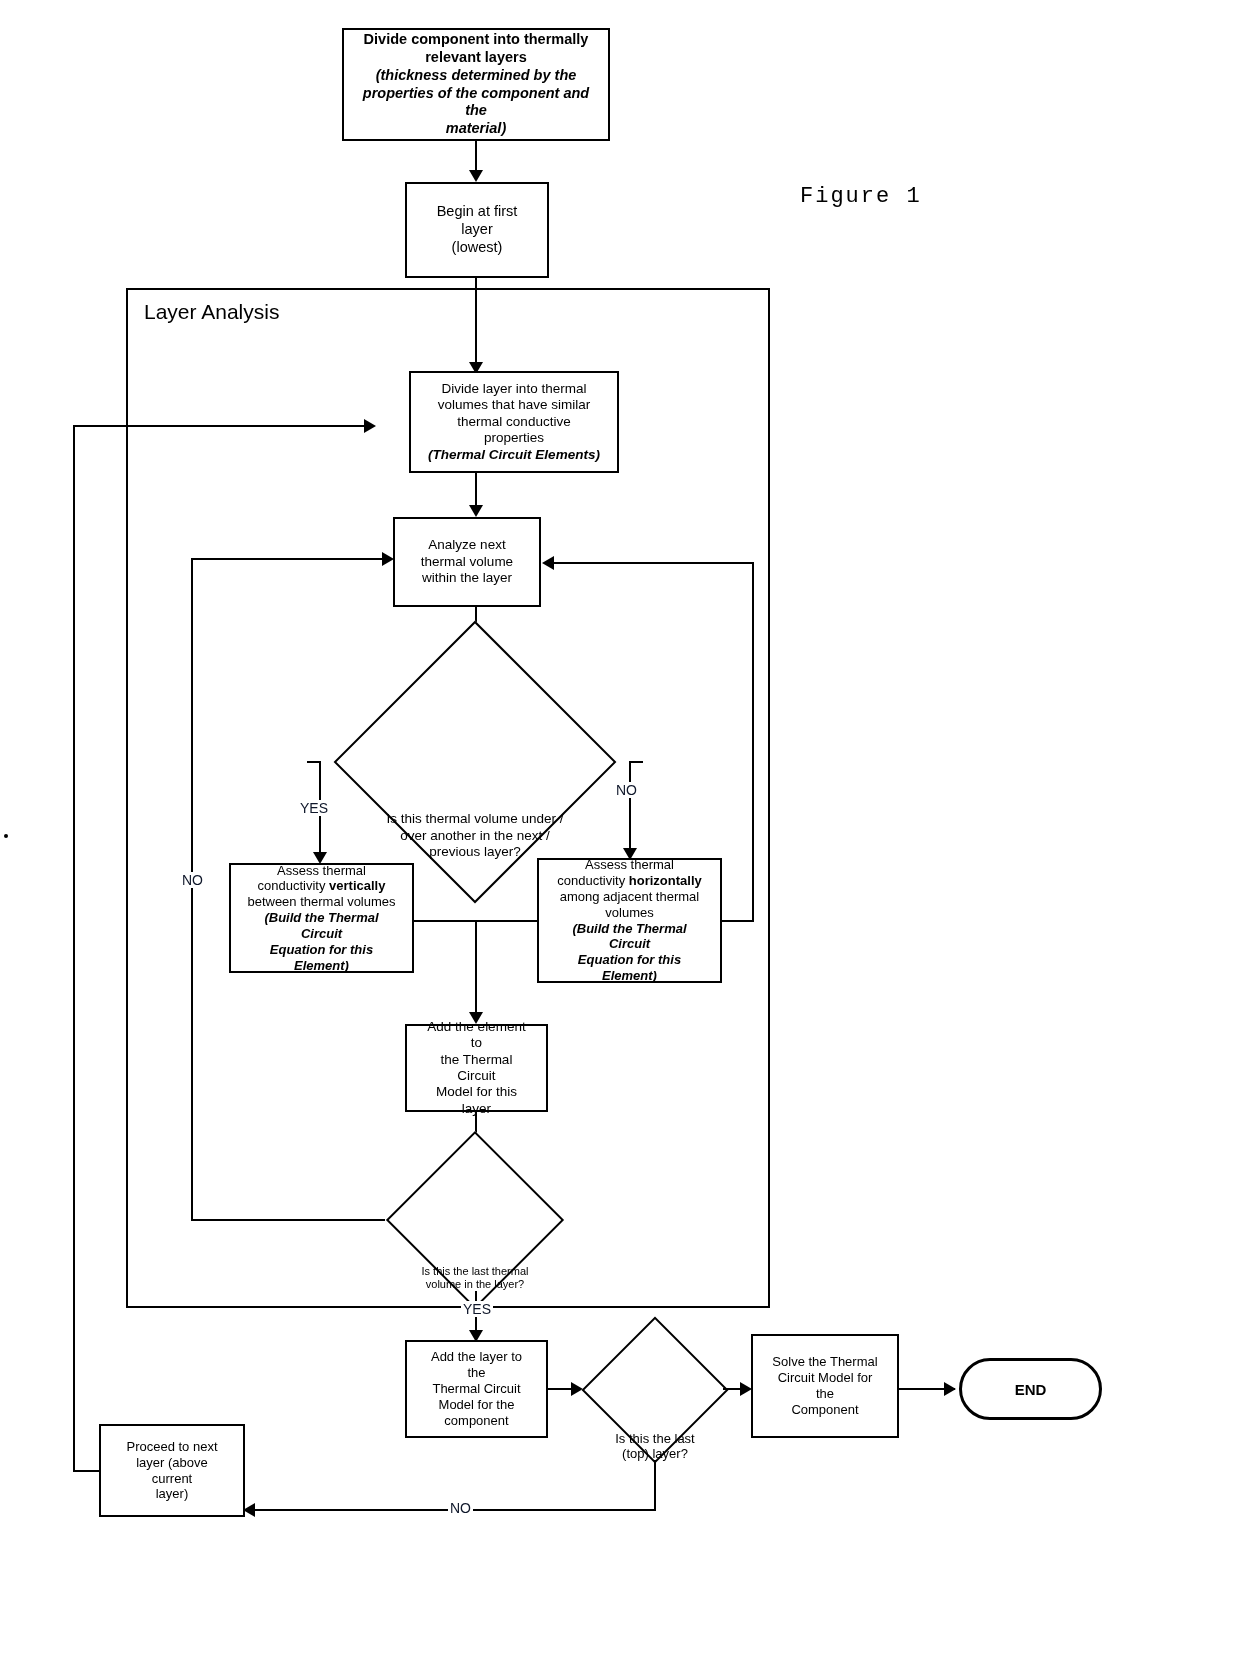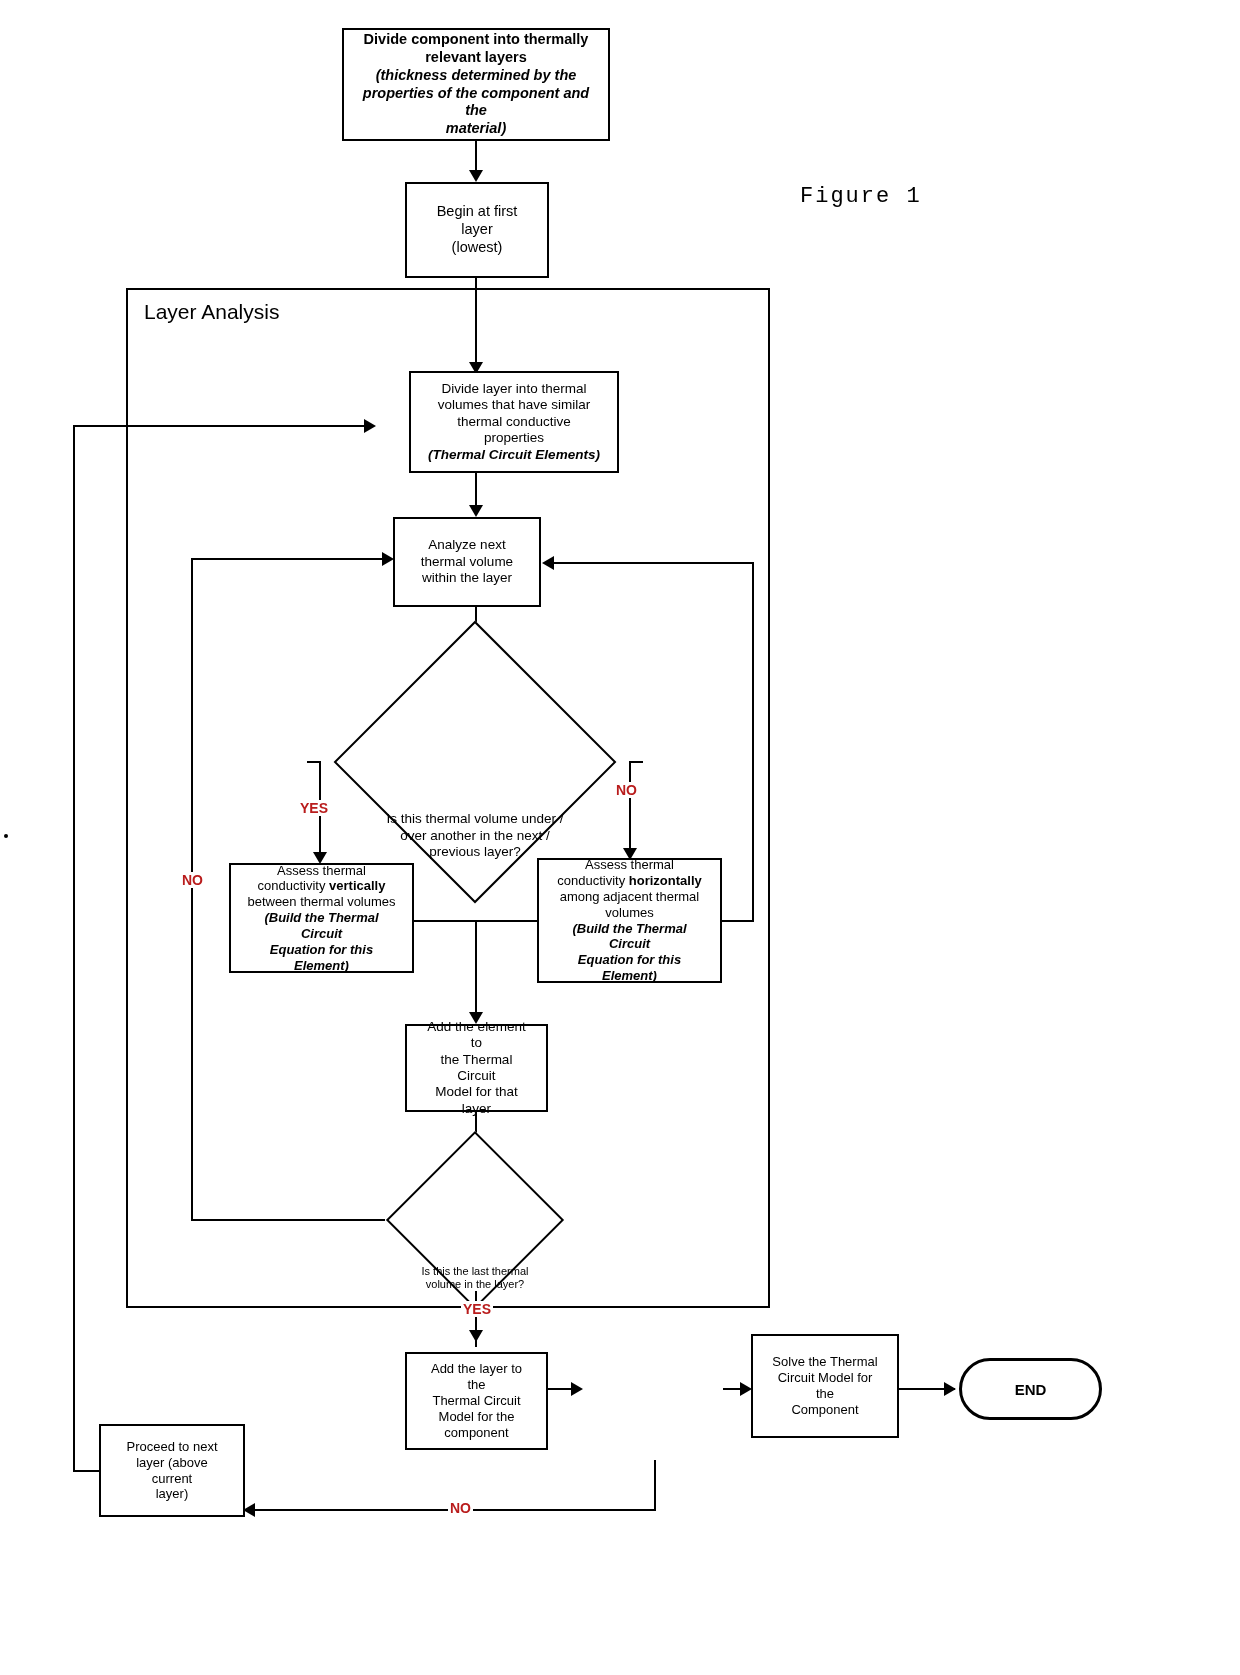--- a/index.html
+++ b/index.html
@@ -103,25 +103,24 @@
     width: 0;
     height: 0;
   }
   .arw-d { border-left: 7px solid transparent; border-right: 7px solid transparent; border-top: 12px solid #000; }
   .arw-r { border-top: 7px solid transparent; border-bottom: 7px solid transparent; border-left: 12px solid #000; }
   .arw-l { border-top: 7px solid transparent; border-bottom: 7px solid transparent; border-right: 12px solid #000; }
   
   .elabel {
     position: absolute;
     font-size: 14px;
-    color: #b91c1c;
+    color: #0f172a;
     background: #fff;
     padding: 0 2px;
     white-space: nowrap;
-    font-weight: bold;
   }
   .figure-label {
     position: absolute;
     font-family: "Liberation Mono", monospace;
     font-size: 22px;
     letter-spacing: 2px;
     color: #000;
   }
   .dot {
     position: absolute;
@@ -232,21 +231,21 @@
   </div>
 
   <div class="ln lnh" style="left:414px; top:920px; width:124px;"></div>
   <div class="ln lnv" style="left:475px; top:920px; height:100px;"></div>
   <div class="arw arw-d" style="left:469px; top:1012px;"></div>
 
   <div class="node box" style="left:405px; top:1024px; width:143px; height:88px; font-size:13.5px;">
     <div class="txt">
       <div>Add the element to</div>
       <div>the Thermal Circuit</div>
-      <div>Model for that layer</div>
+      <div>Model for this layer</div>
     </div>
   </div>
 
   <div class="ln lnv" style="left:475px; top:1112px; height:36px;"></div>
   <div class="arw arw-d" style="left:469px; top:1140px;"></div>
 
   <div class="diamond" style="left:383px; top:1149px; width:184px; height:142px;">
     <div class="shape" style="width:122px; height:122px;"></div>
     <div class="dlabel" style="font-size:11px;">
       <div>
@@ -264,32 +263,41 @@
 
   <div class="ln lnh" style="left:722px; top:920px; width:32px;"></div>
   <div class="ln lnv" style="left:752px; top:562px; height:360px;"></div>
   <div class="ln lnh" style="left:553px; top:562px; width:201px;"></div>
   <div class="arw arw-l" style="left:542px; top:556px;"></div>
 
   <div class="ln lnv" style="left:475px; top:1291px; height:56px;"></div>
   <div class="arw arw-d" style="left:469px; top:1330px;"></div>
   <div class="elabel" style="left:461px; top:1301px;">YES</div>
 
-  <div class="node box" style="left:405px; top:1340px; width:143px; height:98px; font-size:13px;margin-top:12px;">
+  <div class="node box" style="left:405px; top:1340px; width:143px; height:98px; font-size:13px;">
     <div class="txt">
       <div>Add the layer to the</div>
       <div>Thermal Circuit</div>
       <div>Model for the</div>
       <div>component</div>
     </div>
   </div>
 
   <div class="ln lnh" style="left:548px; top:1388px; width:30px;"></div>
   <div class="arw arw-r" style="left:571px; top:1382px;"></div>
 
+  <div class="diamond" style="left:583px; top:1318px; width:144px; height:144px;">
+    <div class="shape" style="width:100px; height:100px;"></div>
+    <div class="dlabel" style="font-size:13px;">
+      <div>
+        <div>Is this the last</div>
+        <div>(top) layer?</div>
+      </div>
+    </div>
+  </div>
 
   <div class="ln lnh" style="left:723px; top:1388px; width:26px;"></div>
   <div class="arw arw-r" style="left:740px; top:1382px;"></div>
 
   <div class="node box" style="left:751px; top:1334px; width:148px; height:104px; font-size:13px;justify-content:center;">
     <div class="txt">
       <div>Solve the Thermal</div>
       <div>Circuit Model for the</div>
       <div>Component</div>
     </div>

